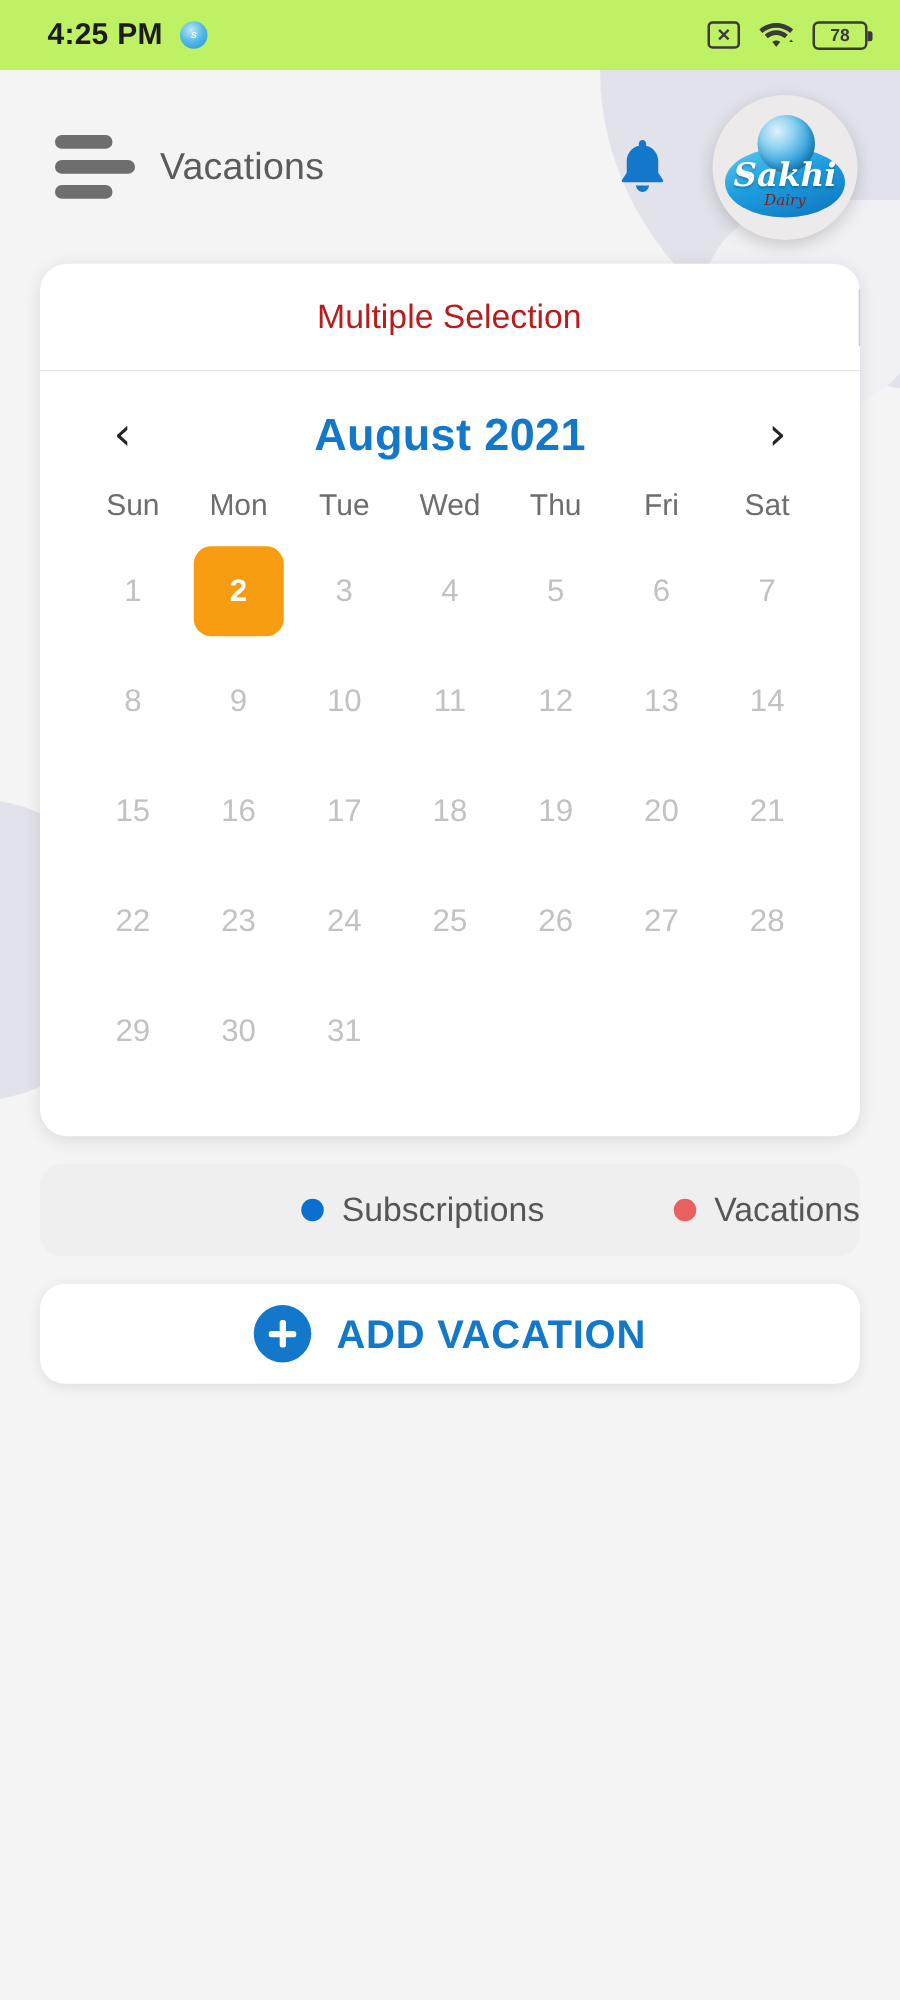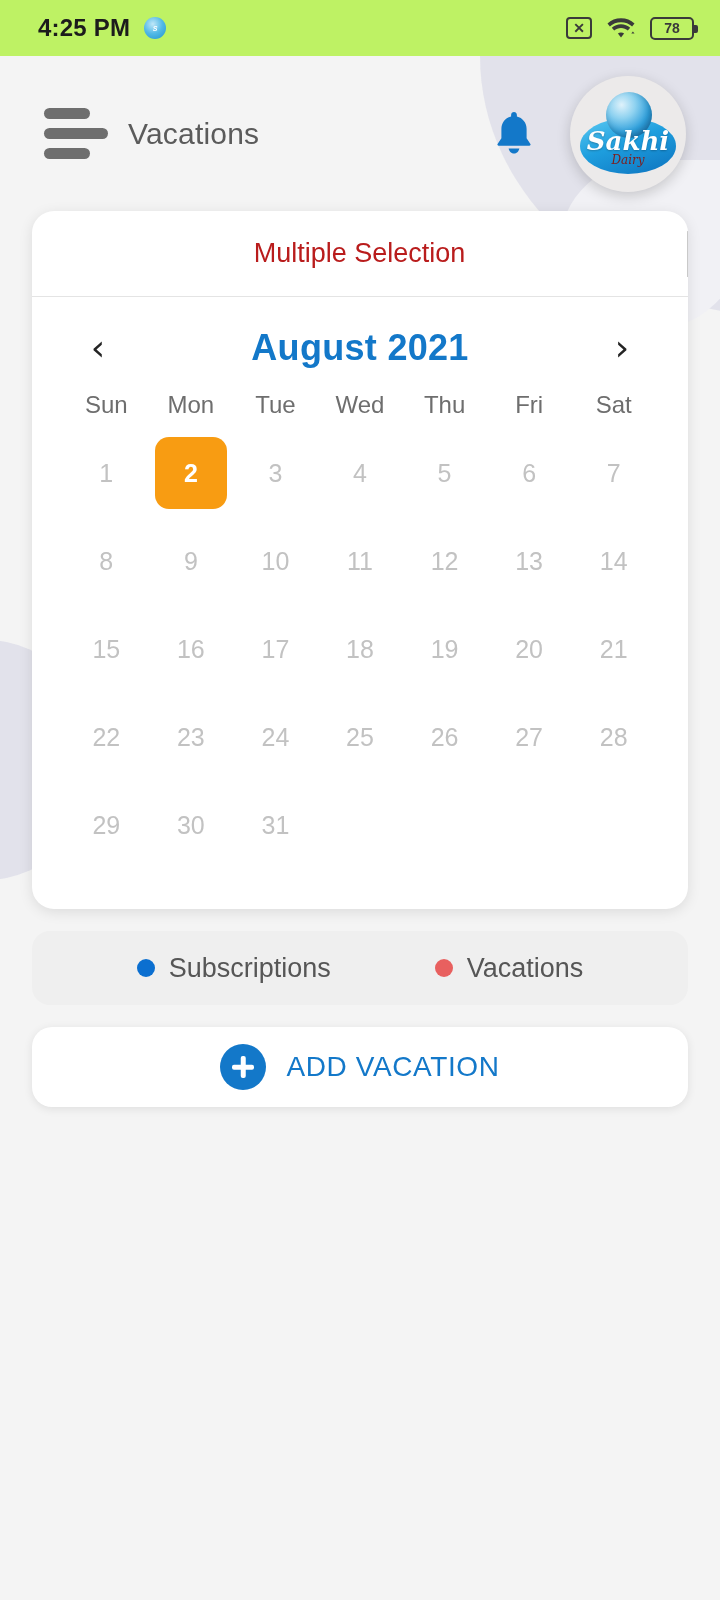--- a/index.html
+++ b/index.html
@@ -344,21 +344,21 @@
   
   .legend {
     position: relative;
     z-index: 12;
     margin: 22px 32px 0 32px;
     height: 74px;
     background: #efefef;
     border-radius: 18px;
     display: flex;
     align-items: center;
-    justify-content: center;
+    justify-content: flex-end;
     gap: 104px;
   }
   .legend-item {
     display: flex;
     align-items: center;
     gap: 14px;
   }
   .legend-dot {
     width: 18px;
     height: 18px;
@@ -404,22 +404,22 @@
     left: 50%; top: 12px;
     transform: translateX(-50%);
     width: 4.5px; height: 22px;
   }
   .plus-circle::after {
     top: 50%; left: 12px;
     transform: translateY(-50%);
     height: 4.5px; width: 22px;
   }
   .add-label {
-    font-size: 28px;
-    font-weight: normal;
+    font-size: 32px;
+    font-weight: bold;
     color: #1378c9;
     letter-spacing: 0.6px;
     line-height: 1;
   }
 </style>
 </head>
 <body>
 
 <div class="status-bar">
   <div class="status-left">

